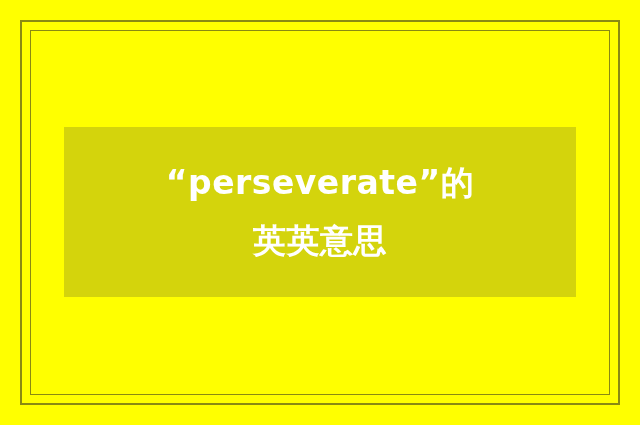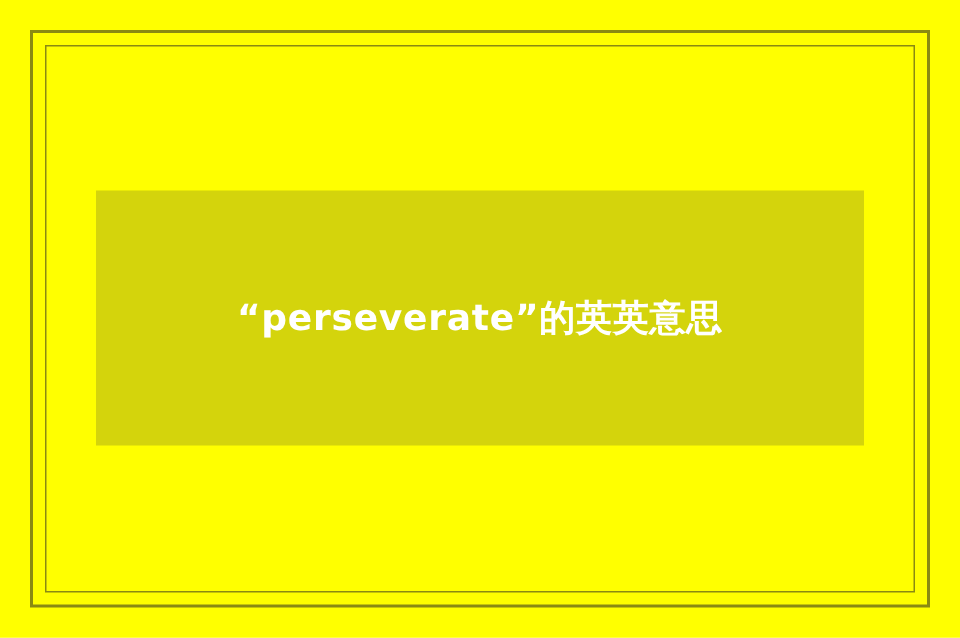--- a/index.html
+++ b/index.html
@@ -56,21 +56,21 @@
     display: flex;
     align-items: center;
     justify-content: center;
   }
 
   .card-title {
     display: block;
     width: 340px;
     margin: 0;
     color: #ffffff;
-    font-size: 24px;
+    font-size: 33px;
     font-weight: bold;
     line-height: 1.75;
     text-align: center;
     letter-spacing: 0.5px;
     word-break: break-all;
     font-family: "DejaVu Sans", "Liberation Sans", sans-serif;
   }
 </style>
 </head>
 <body>

